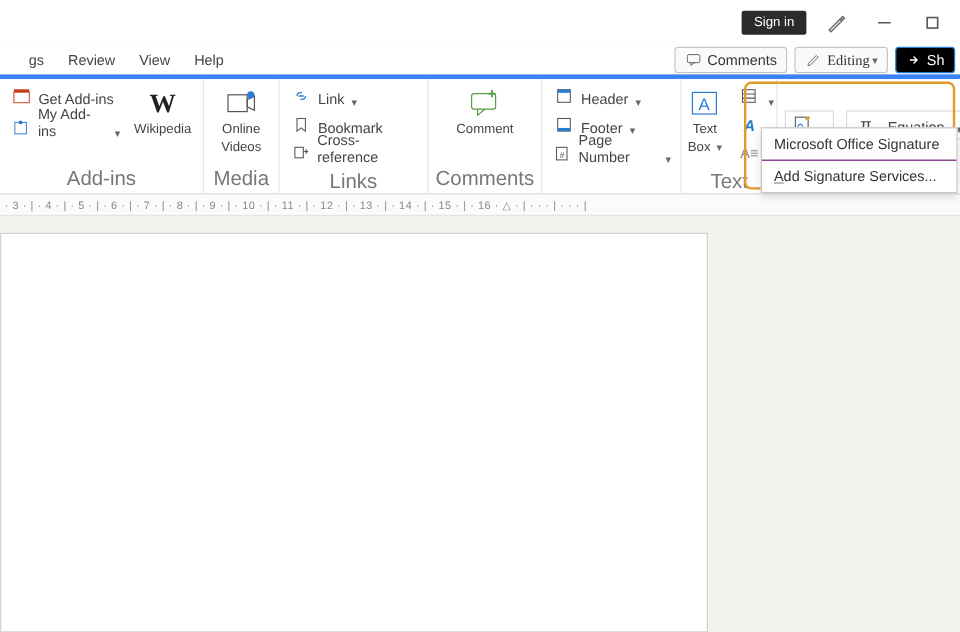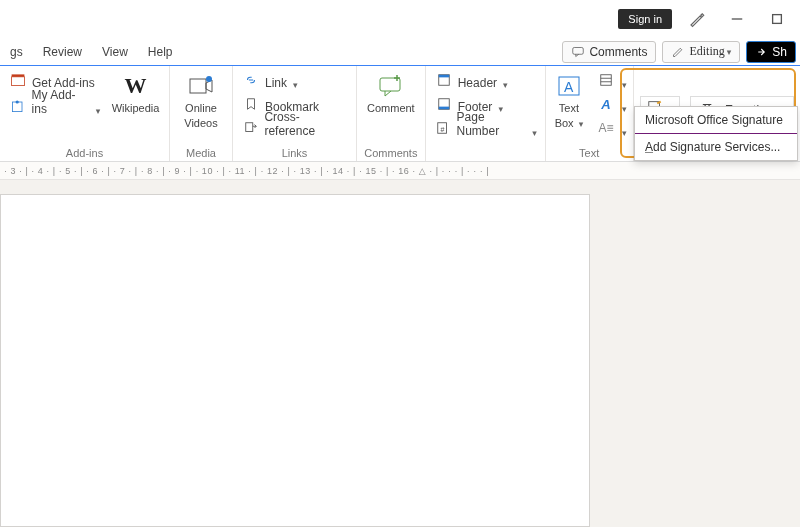--- a/index.html
+++ b/index.html
@@ -47,22 +47,22 @@
     align-items: center;
     justify-content: center;
     color: #555;
     margin-left: 10px;
   }
   .tabbar {
     height: 28px;
     background: #fff;
     display: flex;
     align-items: center;
-    padding-left: 0;
-    border-bottom: 1px solid #3b82f6;
+    padding-left: 14px;
+    border-bottom: 4px solid #3b82f6;
   }
   .tabitem {
     padding: 0 10px;
     color: #444;
     height: 28px;
     display: flex;
     align-items: center;
   }
   .rightpills {
     margin-left: auto;
@@ -96,21 +96,21 @@
     padding: 4px 6px 0 6px;
     height: 100%;
   }
   .group-body {
     display: flex;
     align-items: flex-start;
     gap: 6px;
     flex: 1;
   }
   .group-label {
-    font-size: 11px;
+    font-size: 17px;
     color: #777;
     padding: 2px 0;
     width: 100%;
     text-align: center;
   }
   .bigbtn {
     display: flex;
     flex-direction: column;
     align-items: center;
     justify-content: flex-start;

